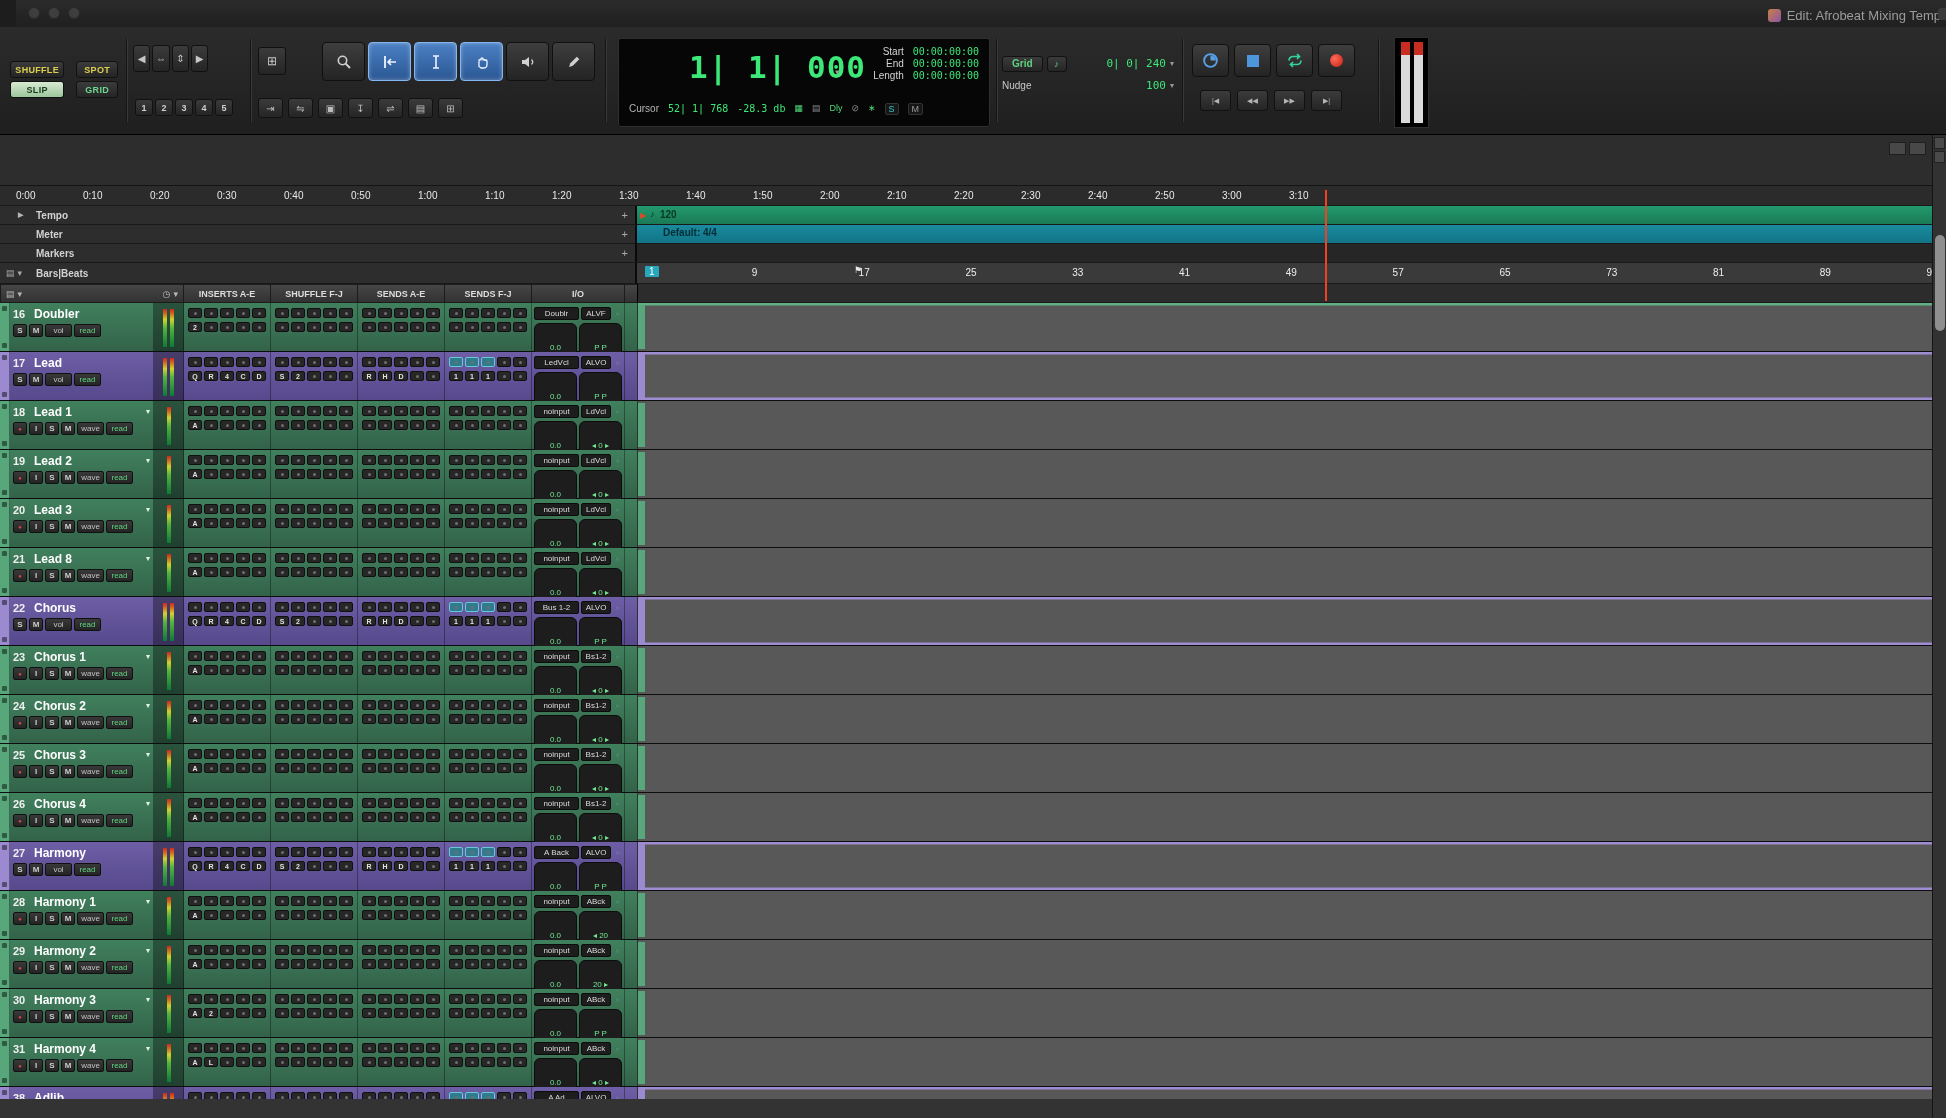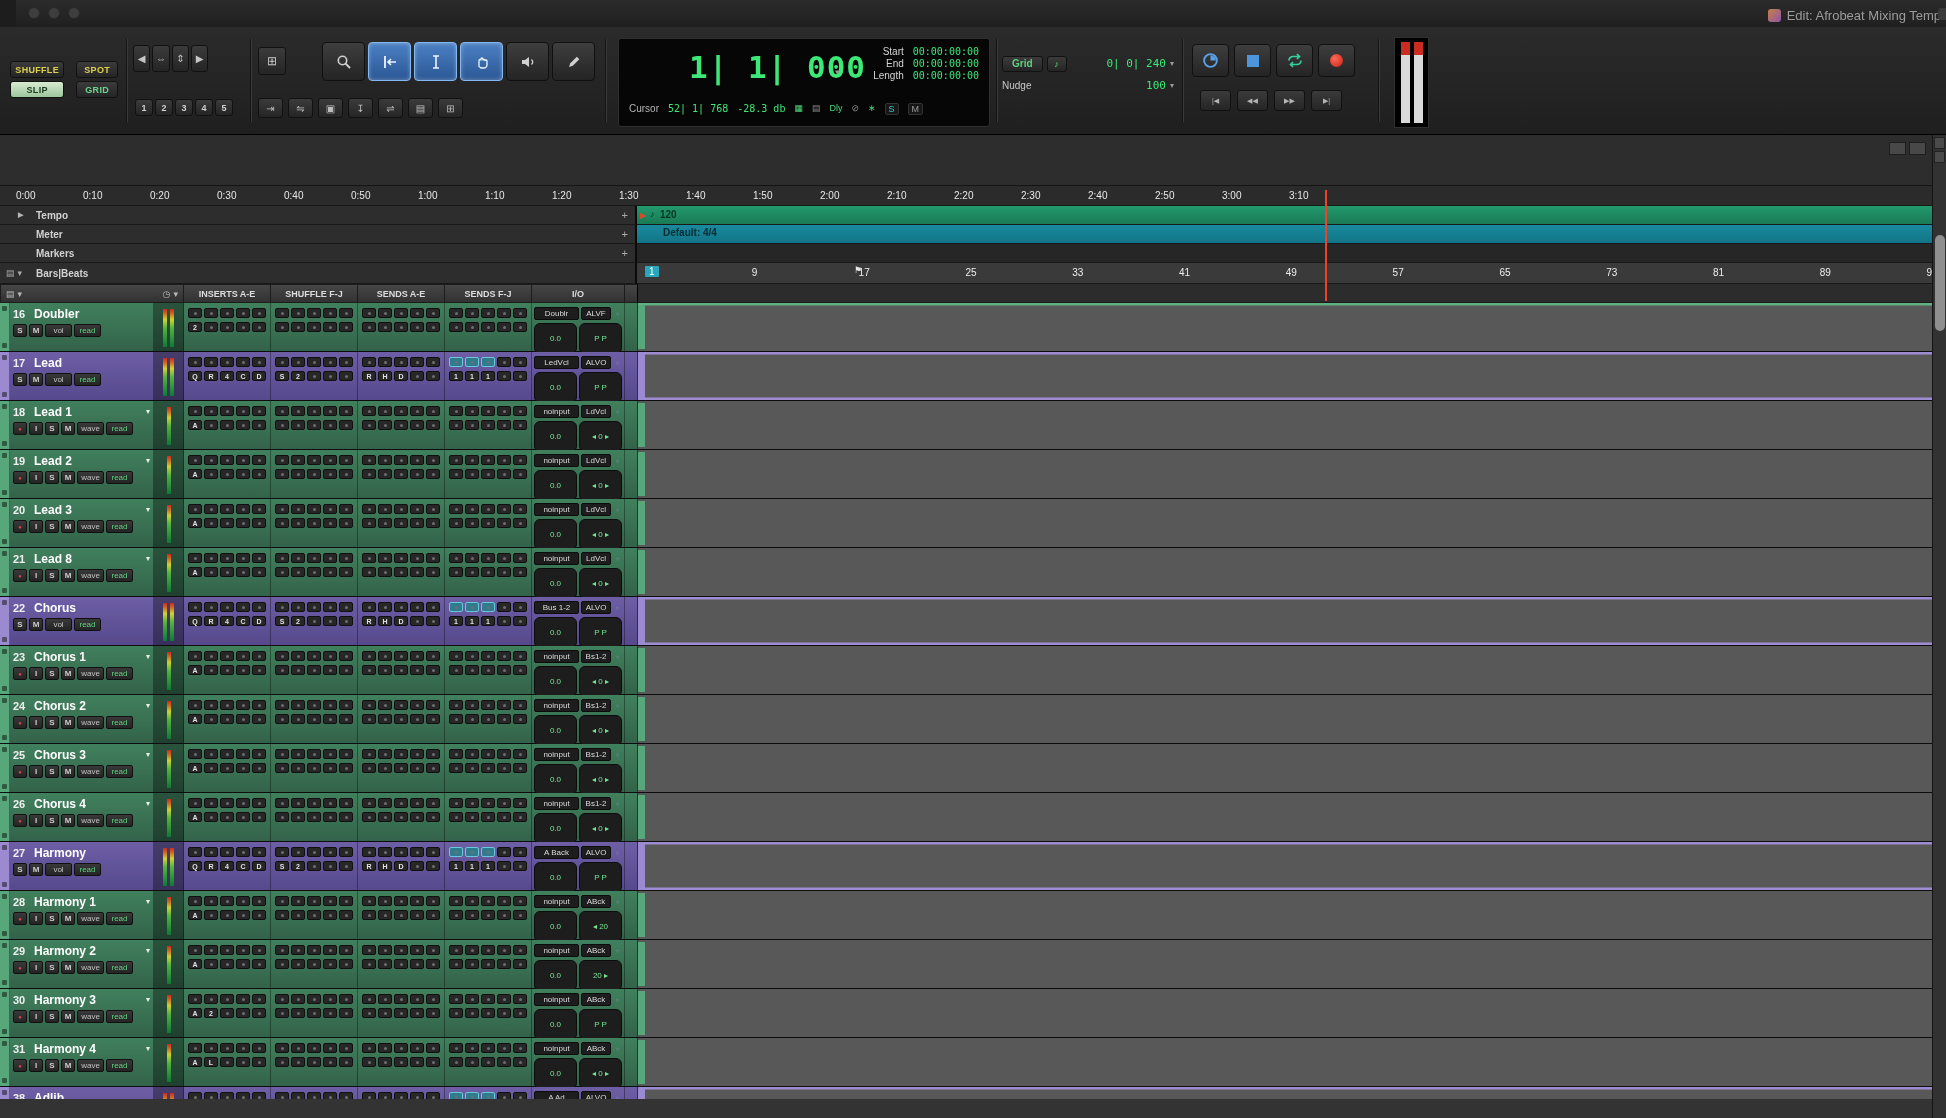--- a/index.html
+++ b/index.html
@@ -120,21 +120,21 @@
 .slot{width:87px;padding:5px 2px 3px;display:flex;flex-direction:column;gap:4px;border-right:1px solid rgba(0,0,0,.35)}
 .srow{display:flex;gap:2px;justify-content:center}
 .scell{width:14px;height:10px;background:#272727;border:1px solid #101010;border-radius:2px;color:#e2e2e2;font-size:7px;font-weight:bold;display:flex;align-items:center;justify-content:center}
 .scell .dot{width:3px;height:3px;background:#6f6f6f;border-radius:50%}
 .scell.hl{background:#2f7c8e;border-color:#6cc6d8}
 .tio{width:93px;padding:4px 2px 2px;display:flex;flex-direction:column;gap:3px;border-right:1px solid rgba(0,0,0,.35)}
 .ior{display:flex;gap:2px;align-items:stretch}
 .iobadge{flex:1;background:#1d1d1d;border:1px solid #0c0c0c;border-radius:2px;color:#dcdcdc;font-size:8px;text-align:center;padding:1px 1px;white-space:nowrap;overflow:hidden}
 .iobadge.out{flex:0 0 30px}
 .iotiny{width:9px;color:#8aa0b4;font-size:6px;display:flex;align-items:center;justify-content:center}
-.iovol,.iopan{flex:1;background:#1d1d1d;border:1px solid #0c0c0c;border-radius:6px;color:#74e792;font-size:8px;text-align:center;padding:10px 0;white-space:nowrap}
+.iovol,.iopan{flex:1;background:#1d1d1d;border:1px solid #0c0c0c;border-radius:6px;color:#74e792;font-size:8px;text-align:center;padding:19px 0;white-space:nowrap}
 .tend{width:12px;display:flex;align-items:center;justify-content:center;color:rgba(0,0,0,.4);font-size:7px}
 .lane{flex:1;background:#585858;position:relative;border-left:1px solid #303030}
 .lane.busp{box-shadow:inset 0 2.5px 0 #9e8cd2,inset 0 -2.5px 0 #9e8cd2}
 .lane.busg{box-shadow:inset 0 2.5px 0 #61b083}
 .lanetab{position:absolute;left:0;top:2px;bottom:2px;width:7px}
 .lanetab.green{background:#57a77b}
 .lanetab.purple{background:#9b8ad0}
 .playcursor{position:absolute;left:1325px;top:55px;width:2px;height:111px;background:#ef4123;z-index:9}
 
 .vscroll{position:absolute;right:0;top:135px;bottom:0;width:14px;background:#323232;border-left:1px solid #151515;z-index:20}

